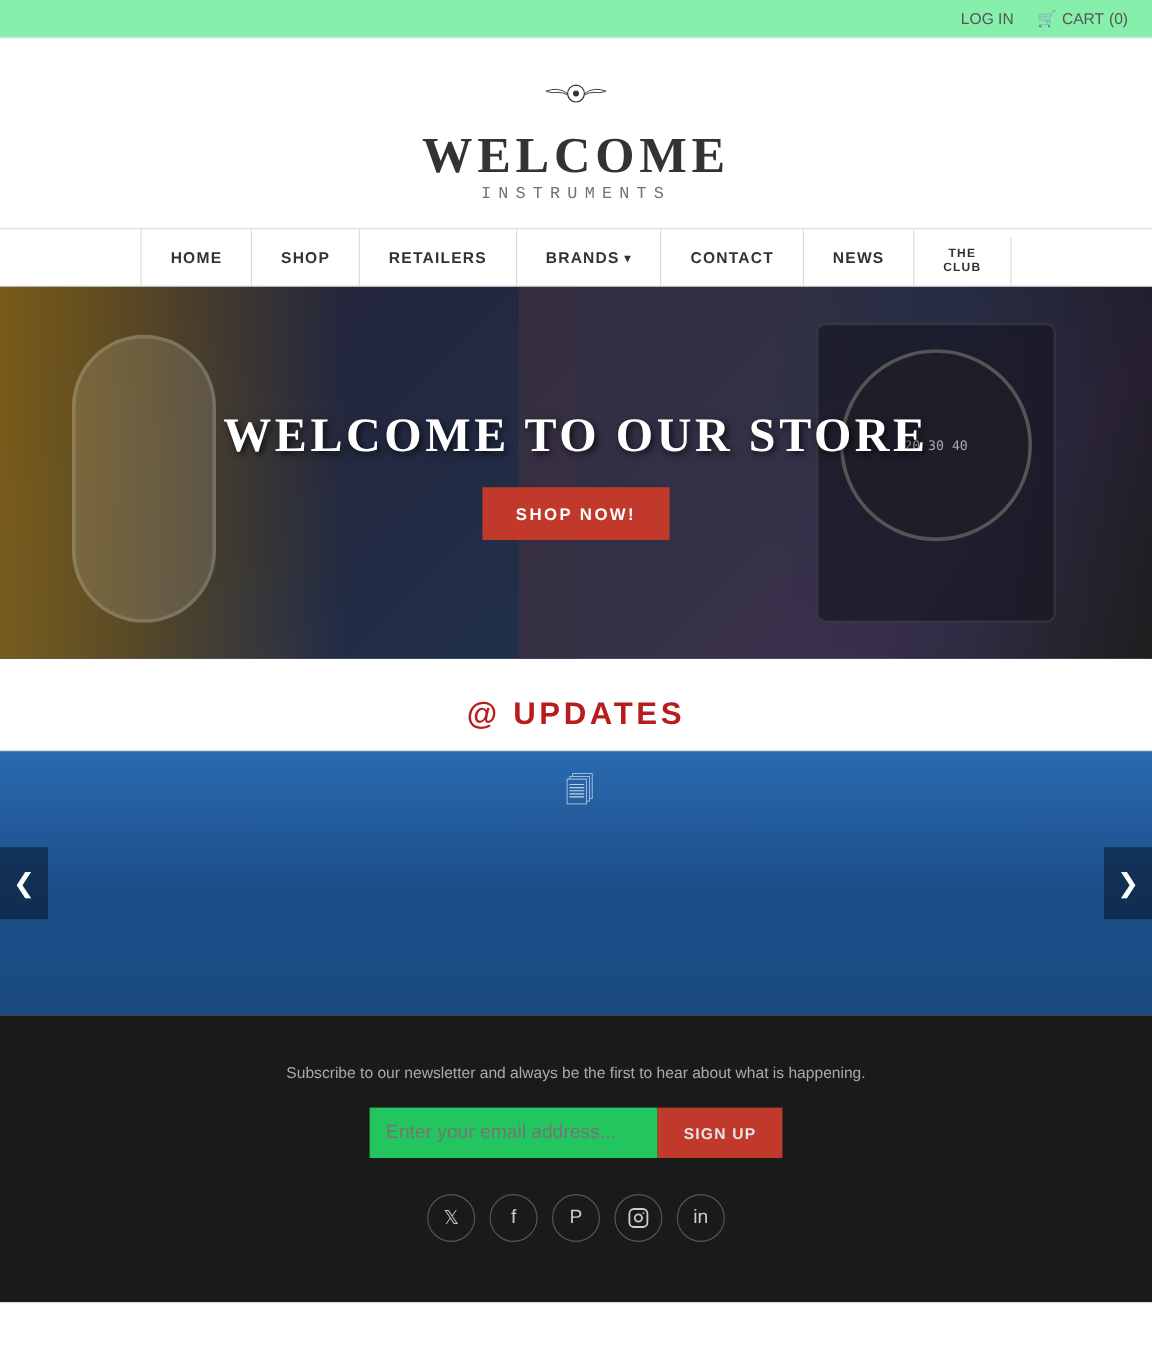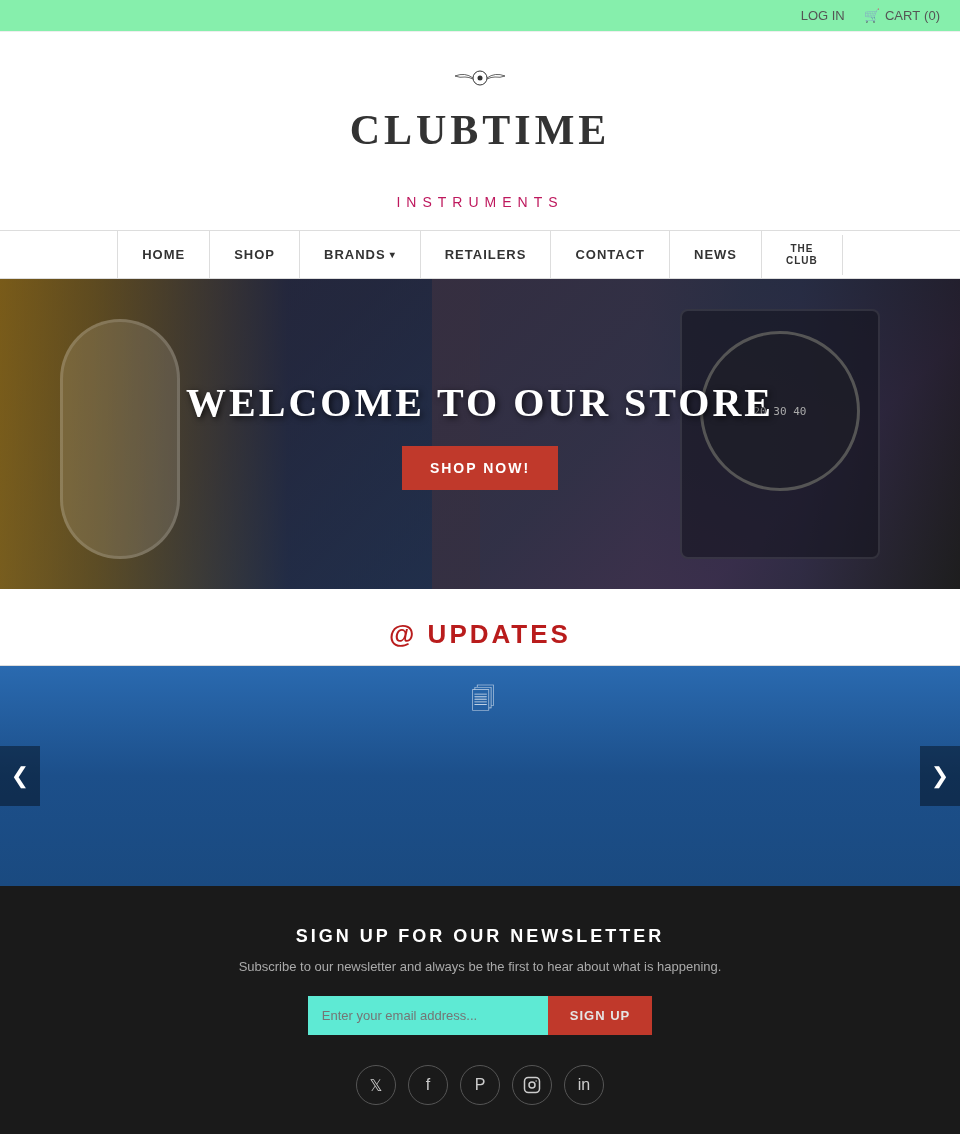--- a/index.html
+++ b/index.html
@@ -46,32 +46,31 @@
     .logo-text-clubtime {
       font-size: 42px;
       font-weight: bold;
       letter-spacing: 4px;
       color: #333;
       font-family: 'Georgia', serif;
     }
     .logo-text-instruments {
       font-size: 14px;
       letter-spacing: 6px;
-      color: #be185d;
-      font-family: Liberation Sans, sans-serif;
-      margin-top: 40px;
+      color: #737373;
+      font-family: Liberation Mono, monospace;
     }
 
     
     .nav-bar {
       border-top: 1px solid #ddd;
       border-bottom: 1px solid #ddd;
       display: flex;
       justify-content: center;
-      align-items: center;
+      align-items: flex-end;
     }
     .nav-item {
       padding: 16px 24px;
       font-size: 13px;
       letter-spacing: 1px;
       font-weight: bold;
       color: #333;
       cursor: pointer;
       text-decoration: none;
       border-right: 1px solid #ddd;
@@ -221,25 +220,25 @@
     }
     .newsletter-form {
       display: flex;
       justify-content: center;
       gap: 0;
       margin-bottom: 30px;
     }
     .newsletter-input {
       width: 240px;
       padding: 12px 14px;
-      font-size: 13px;
+      font-size: 16px;
       border: none;
       outline: none;
       color: #333;
-      background: #5eead4;
+      background: #22c55e;
     }
     .newsletter-btn {
       background: #c0392b;
       color: #e5e5e5;
       border: none;
       padding: 12px 22px;
       font-size: 13px;
       font-weight: bold;
       letter-spacing: 1px;
       cursor: pointer;
@@ -290,33 +289,33 @@
   <div class="logo-container">
     <svg class="logo-icon" viewBox="0 0 120 60" xmlns="http://www.w3.org/2000/svg">
 
       <ellipse cx="60" cy="22" rx="14" ry="14" fill="none" stroke="#333" stroke-width="2"></ellipse>
       <circle cx="60" cy="22" r="5" fill="#333"></circle>
 
       <path d="M46 22 Q30 10 10 18 Q20 22 30 20 Q38 20 46 24" fill="none" stroke="#333" stroke-width="1.5"></path>
 
       <path d="M74 22 Q90 10 110 18 Q100 22 90 20 Q82 20 74 24" fill="none" stroke="#333" stroke-width="1.5"></path>
     </svg>
-    <div class="logo-text-clubtime">CLUBTIME</div>
+    <div class="logo-text-clubtime">WELCOME</div>
     <div class="logo-text-instruments">INSTRUMENTS</div>
   </div>
 </div>
 
 <nav class="nav-bar">
   <a class="nav-item">HOME</a>
   <a class="nav-item">SHOP</a>
+  <a class="nav-item">RETAILERS</a>
   <a class="nav-item">
     <span>BRANDS</span>
     <span class="chevron">▾</span>
   </a>
-  <a class="nav-item">RETAILERS</a>
   <a class="nav-item">CONTACT</a>
   <a class="nav-item">NEWS</a>
   <a class="nav-item-club">
     <span>THE</span>
     <span>CLUB</span>
   </a>
 </nav>
 
 <div class="hero-banner">
   <div class="hero-bg-left"></div>
@@ -342,21 +341,20 @@
 
 <div class="carousel-area">
   <div class="carousel-arrow carousel-arrow-left">❮</div>
   <div class="carousel-content">
     <div style="position:absolute;top:15px;right:calc(50% - 15px);color:rgba(255,255,255,0.7);font-size:24px;">🗐</div>
   </div>
   <div class="carousel-arrow carousel-arrow-right">❯</div>
 </div>
 
 <div class="newsletter-section">
-  <div class="newsletter-title">SIGN UP FOR OUR NEWSLETTER</div>
   <div class="newsletter-subtitle">Subscribe to our newsletter and always be the first to hear about what is happening.</div>
   <div class="newsletter-form">
     <input class="newsletter-input" type="email" placeholder="Enter your email address..." style="">
     <button class="newsletter-btn">SIGN UP</button>
   </div>
   <div class="social-icons">
     <a class="social-icon" title="Twitter">𝕏</a>
     <a class="social-icon" title="Facebook">f</a>
     <a class="social-icon" title="Pinterest">P</a>
     <a class="social-icon" title="Instagram">

